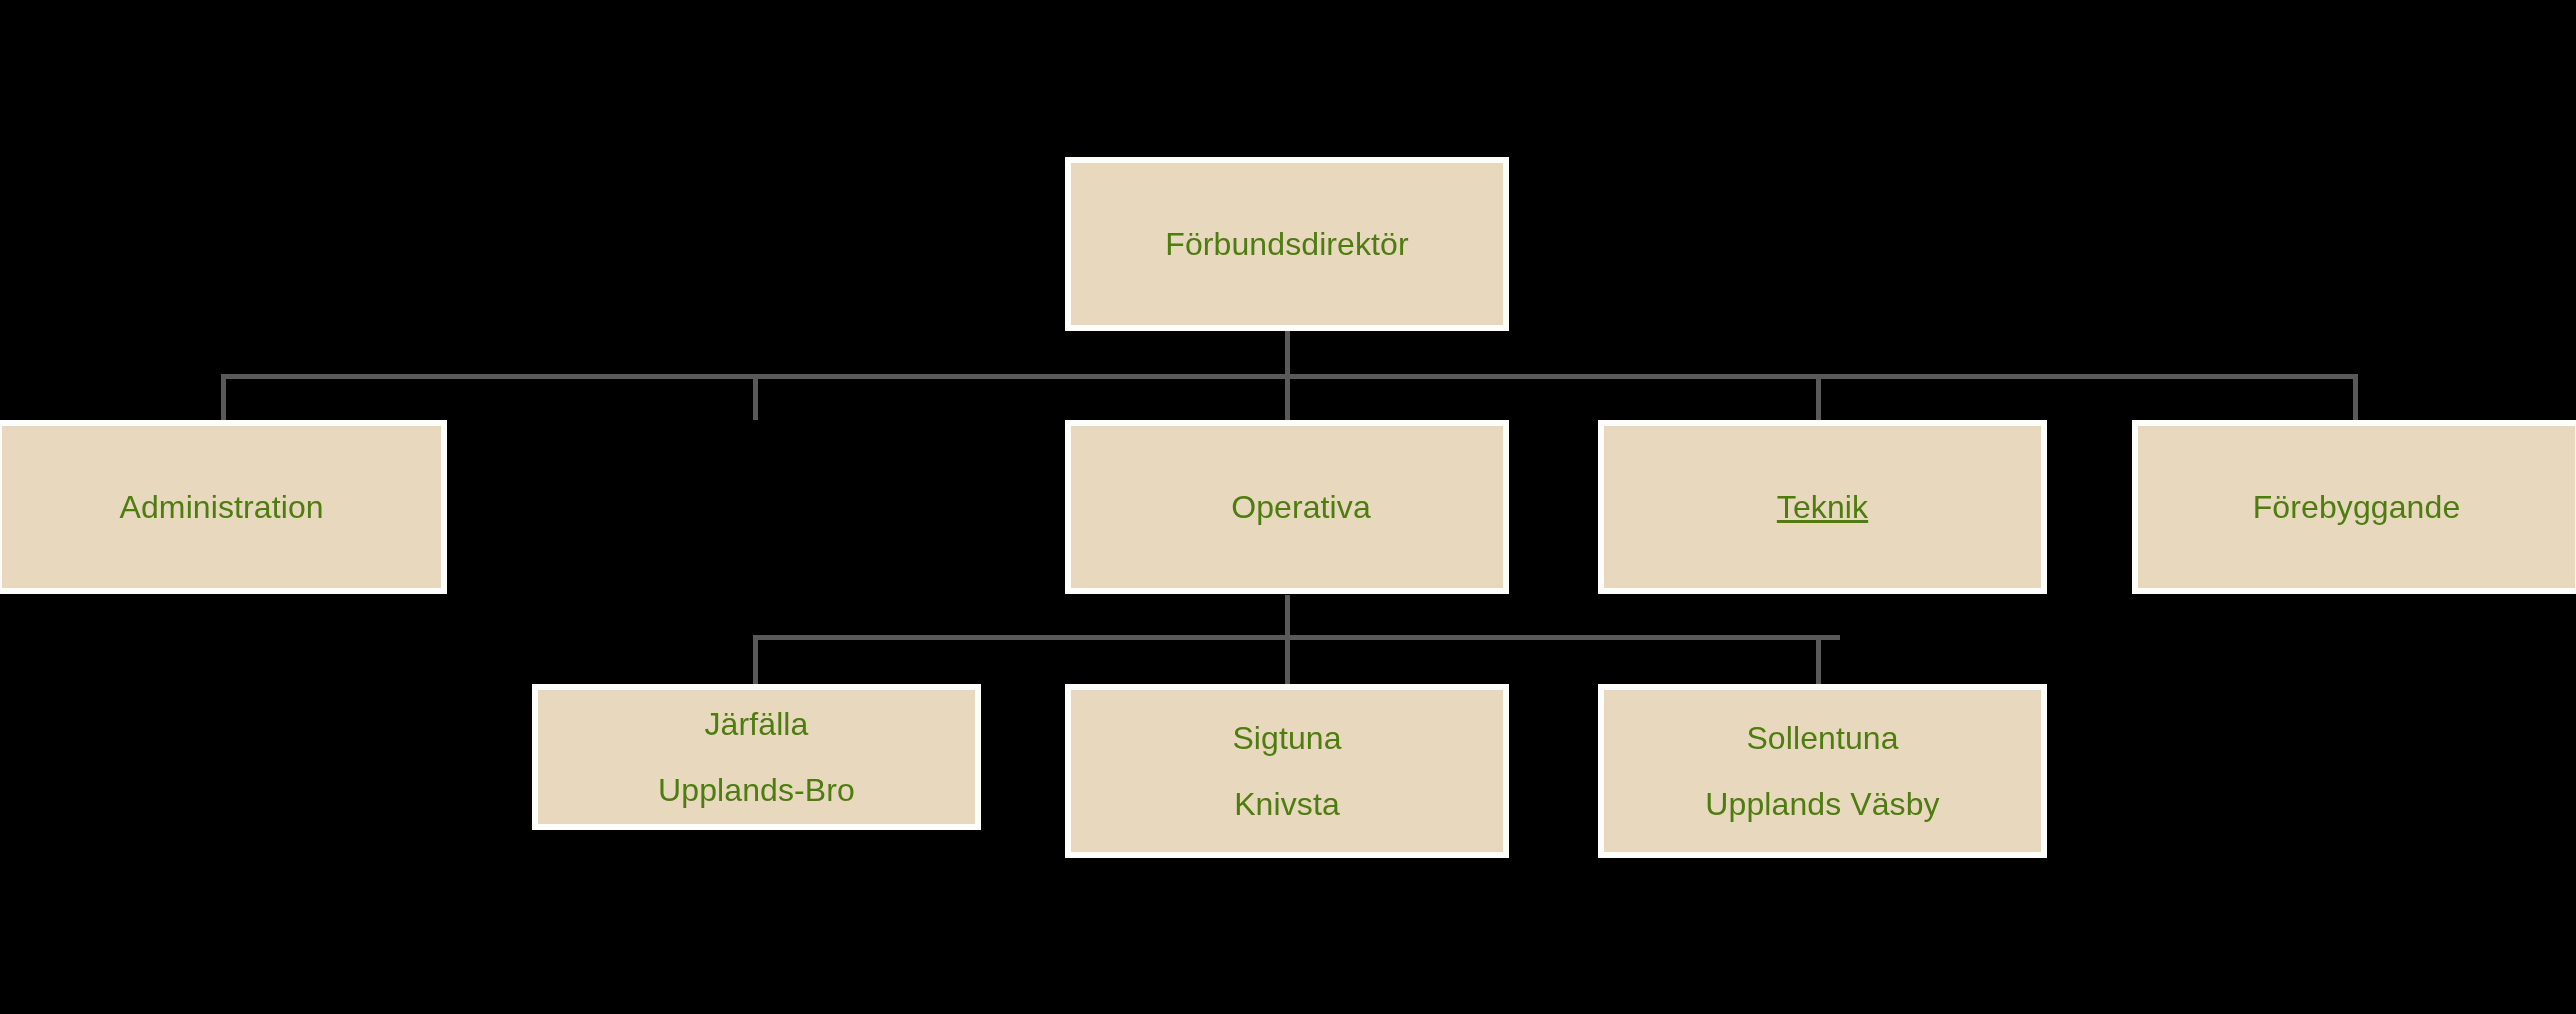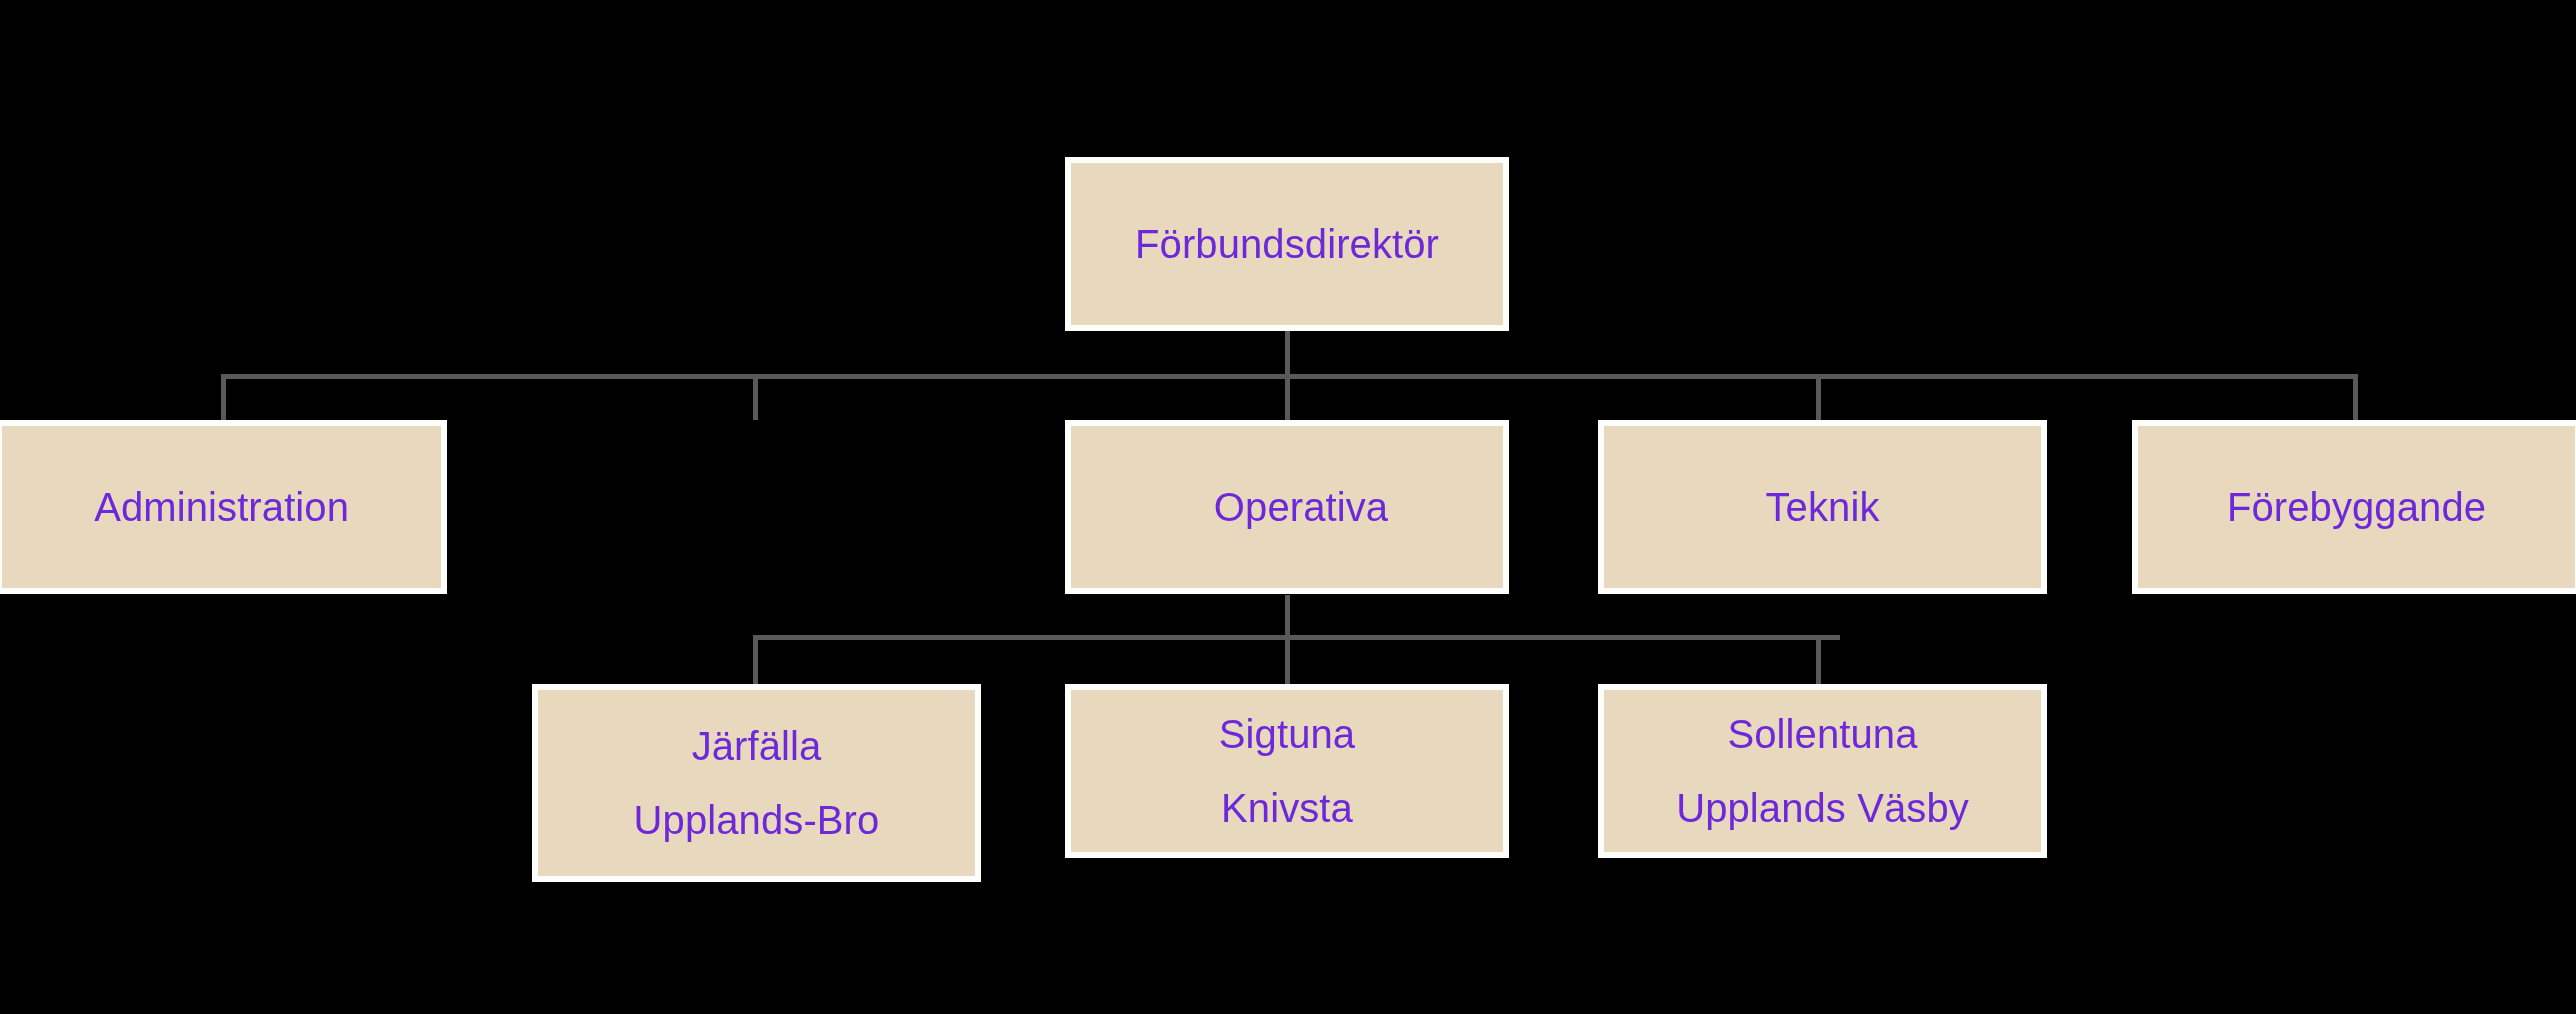--- a/index.html
+++ b/index.html
@@ -26,22 +26,22 @@
 
   
   .node {
     position: absolute;
     box-sizing: border-box;
     background: #e8d8be;
     border: 6.2px solid #fdfdfb;
     display: flex;
     flex-direction: column;
     justify-content: center;
-    color: #6d28d9;
-    font-size: 40px;
+    color: #4d7c0f;
+    font-size: 32px;
     line-height: 1.0;
     letter-spacing: 0.1px;
     text-align: center;
     white-space: nowrap;
   }
   .node .line2 {
     margin-top: 34px;
   }
 </style>
 </head>
@@ -65,37 +65,37 @@
 
   <div class="node" style="left:-3.9px; top:420px; width:451px; height:174px;">
     <span>Administration</span>
   </div>
 
 
   <div class="node" style="left:1065px; top:420px; width:444px; height:174px;padding-left:28px;">
     <span>Operativa</span>
   </div>
 
-  <div class="node" style="left:1598px; top:420px; width:449px; height:174px;">
+  <div class="node" style="left:1598px; top:420px; width:449px; height:174px;text-decoration:underline;">
     <span>Teknik</span>
   </div>
 
   <div class="node" style="left:2132px; top:420px; width:449px; height:174px;">
     <span>Förebyggande</span>
   </div>
 
   <div class="conn-v" style="left:1285px; top:595px; width:5.4px; height:46px;"></div>
 
   <div class="conn-h" style="left:753px; top:635px; width:1087px; height:5.4px;"></div>
 
   <div class="conn-v" style="left:753px; top:635px; width:5.4px; height:49px;"></div>
   <div class="conn-v" style="left:1285px; top:635px; width:5.4px; height:49px;"></div>
   <div class="conn-v" style="left:1816px; top:635px; width:5.4px; height:49px;"></div>
 
-  <div class="node" style="left:532px; top:684px; width:449px; height:198px;">
+  <div class="node" style="left:532px; top:684px; width:449px; height:146px;">
     <span>Järfälla</span>
     <span class="line2">Upplands-Bro</span>
   </div>
 
   <div class="node" style="left:1065px; top:684px; width:444px; height:174px;">
     <span>Sigtuna</span>
     <span class="line2">Knivsta</span>
   </div>
 
   <div class="node" style="left:1598px; top:684px; width:449px; height:174px;">

